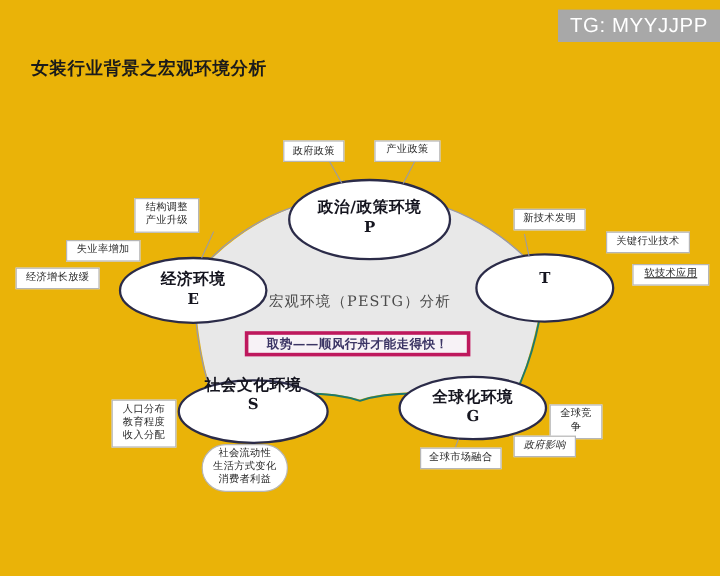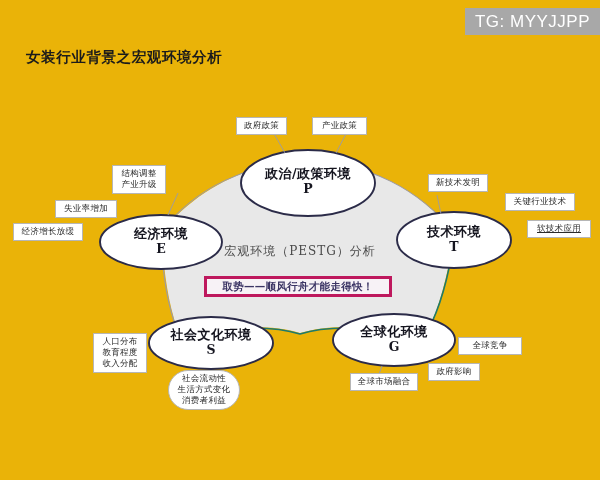--- a/index.html
+++ b/index.html
@@ -192,25 +192,24 @@
       <span class="nm">政治/政策环境</span>
       <span class="cd">P</span>
     </div>
 
     <div class="node-label" style="left:101px; top:132px; width:120px;text-align:center;">
       <span class="nm">经济环境</span>
       <span class="cd">E</span>
     </div>
 
     <div class="node-label" style="left:396px; top:130px; width:116px;">
-      <span class="nm">技术环境</span>
       <span class="cd">T</span>
     </div>
 
-    <div class="node-label" style="left:145px; top:233px; width:132px;">
+    <div class="node-label" style="left:145px; top:220px; width:132px;">
       <span class="nm">社会文化环境</span>
       <span class="cd">S</span>
     </div>
 
     <div class="node-label" style="left:332px; top:230px; width:124px;">
       <span class="nm">全球化环境</span>
       <span class="cd">G</span>
     </div>
 
     <div id="center-title">宏观环境（PESTG）分析</div>
@@ -229,19 +228,19 @@
     <div class="tag" style="left:505px; top:98px;  width:70px;">关键行业技术</div>
     <div class="tag" style="left:527px; top:125px; width:64px;text-decoration:underline;">软技术应用</div>
 
     <div class="tag" style="left:93px;  top:238px; width:54px;">人口分布
 教育程度
 收入分配</div>
     <div class="tag" style="left:168px; top:275px; width:72px;border-radius:20px;">社会流动性
 生活方式变化
 消费者利益</div>
 
-    <div class="tag" style="left:458px; top:242px; width:64px;">全球竞争</div>
-    <div class="tag" style="left:428px; top:268px; width:52px;">政府影响</div>
+    <div class="tag" style="left:458px; top:242px; width:44px;">全球竞争</div>
+    <div class="tag" style="left:428px; top:268px; width:52px;font-style:italic;">政府影响</div>
     <div class="tag" style="left:350px; top:278px; width:68px;">全球市场融合</div>
   </div>
 
 
 </div>
 
 </body></html>

